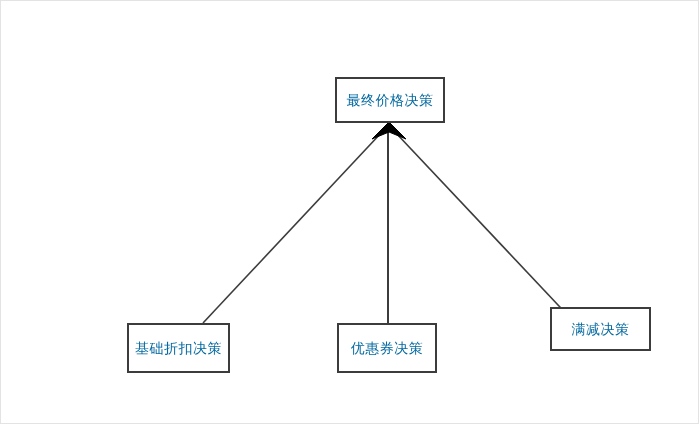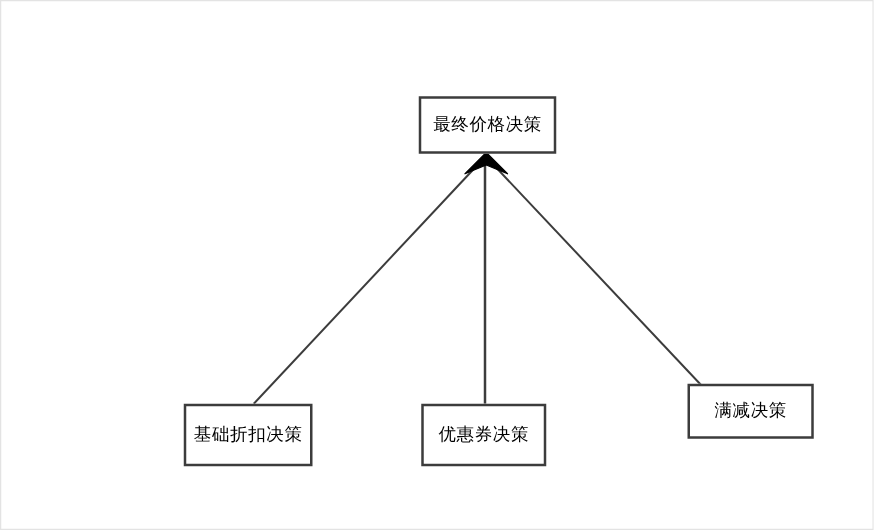--- a/index.html
+++ b/index.html
@@ -35,36 +35,35 @@
     border: 2px solid #3c3c3c;
     display: flex;
     align-items: center;
     justify-content: center;
     text-align: center;
   }
   .node-label {
     font-family: "DejaVu Sans", "Liberation Sans", sans-serif;
     font-size: 14px;
     line-height: 1.2;
-    color: #000000;
+    color: #0369a1;
     letter-spacing: 0.5px;
     white-space: nowrap;
   }
   #node-root {
     left: 334px;
     top: 76px;
     width: 110px;
     height: 46px;
   }
   #node-child-0 {
     left: 126px;
     top: 322px;
     width: 103px;
     height: 50px;
-    margin-left: 20px;
   }
   #node-child-1 {
     left: 336px;
     top: 322px;
     width: 100px;
     height: 50px;
     justify-content: center;
   }
   #node-child-2 {
     left: 549px;

